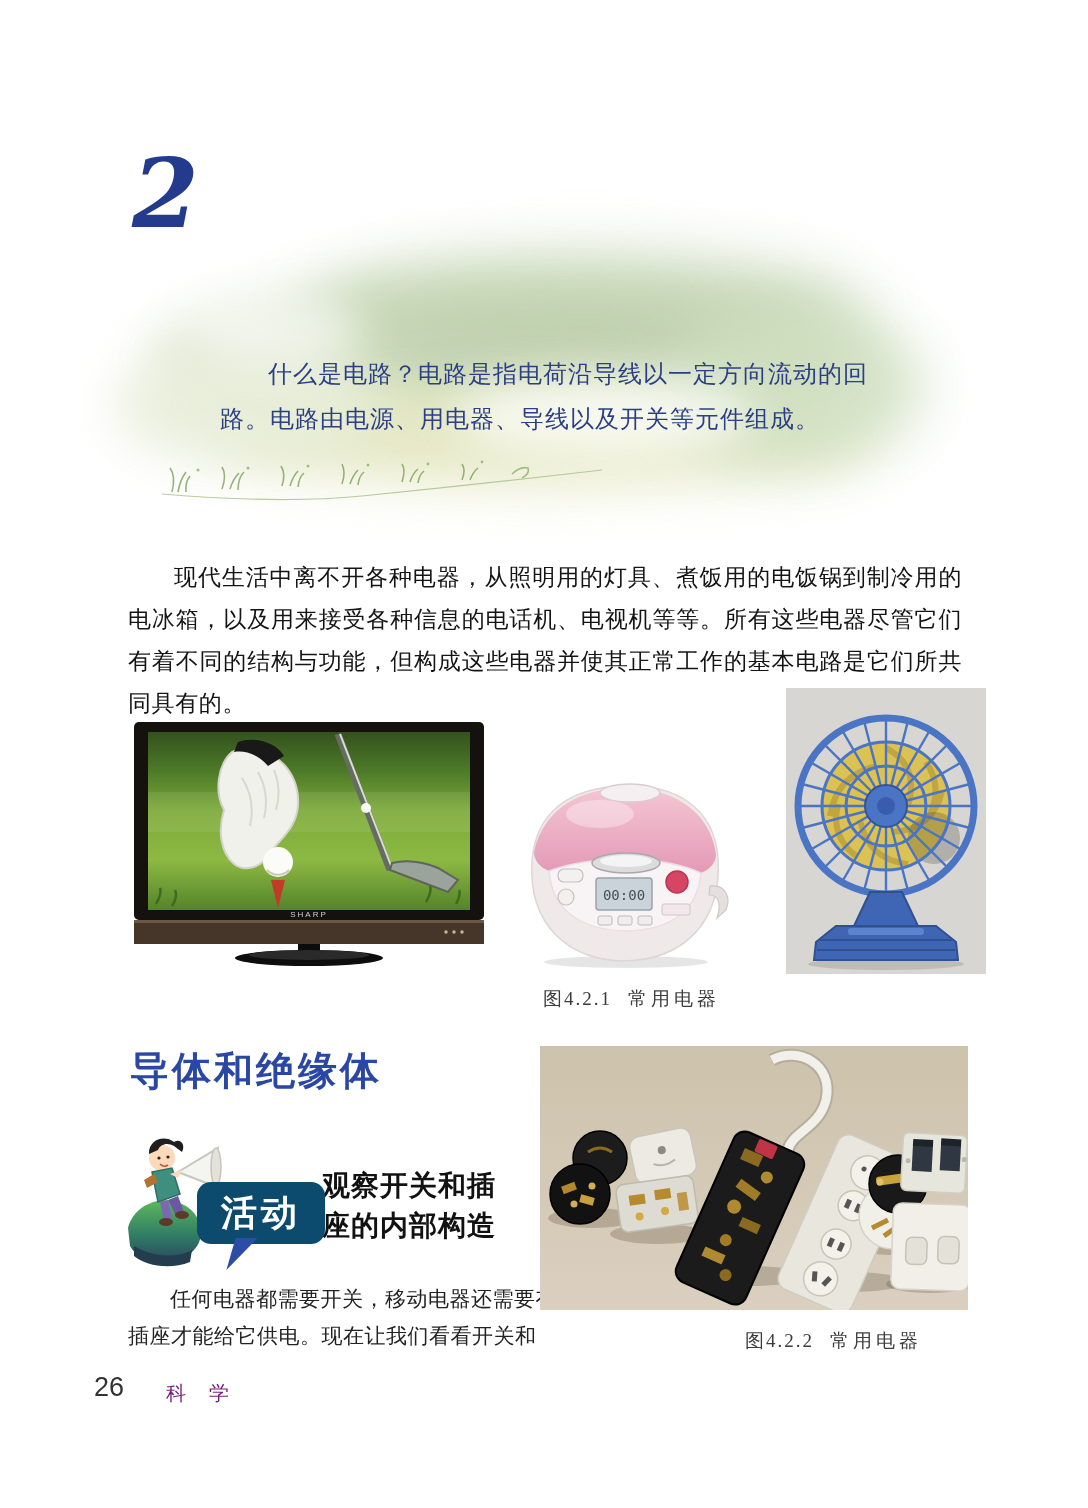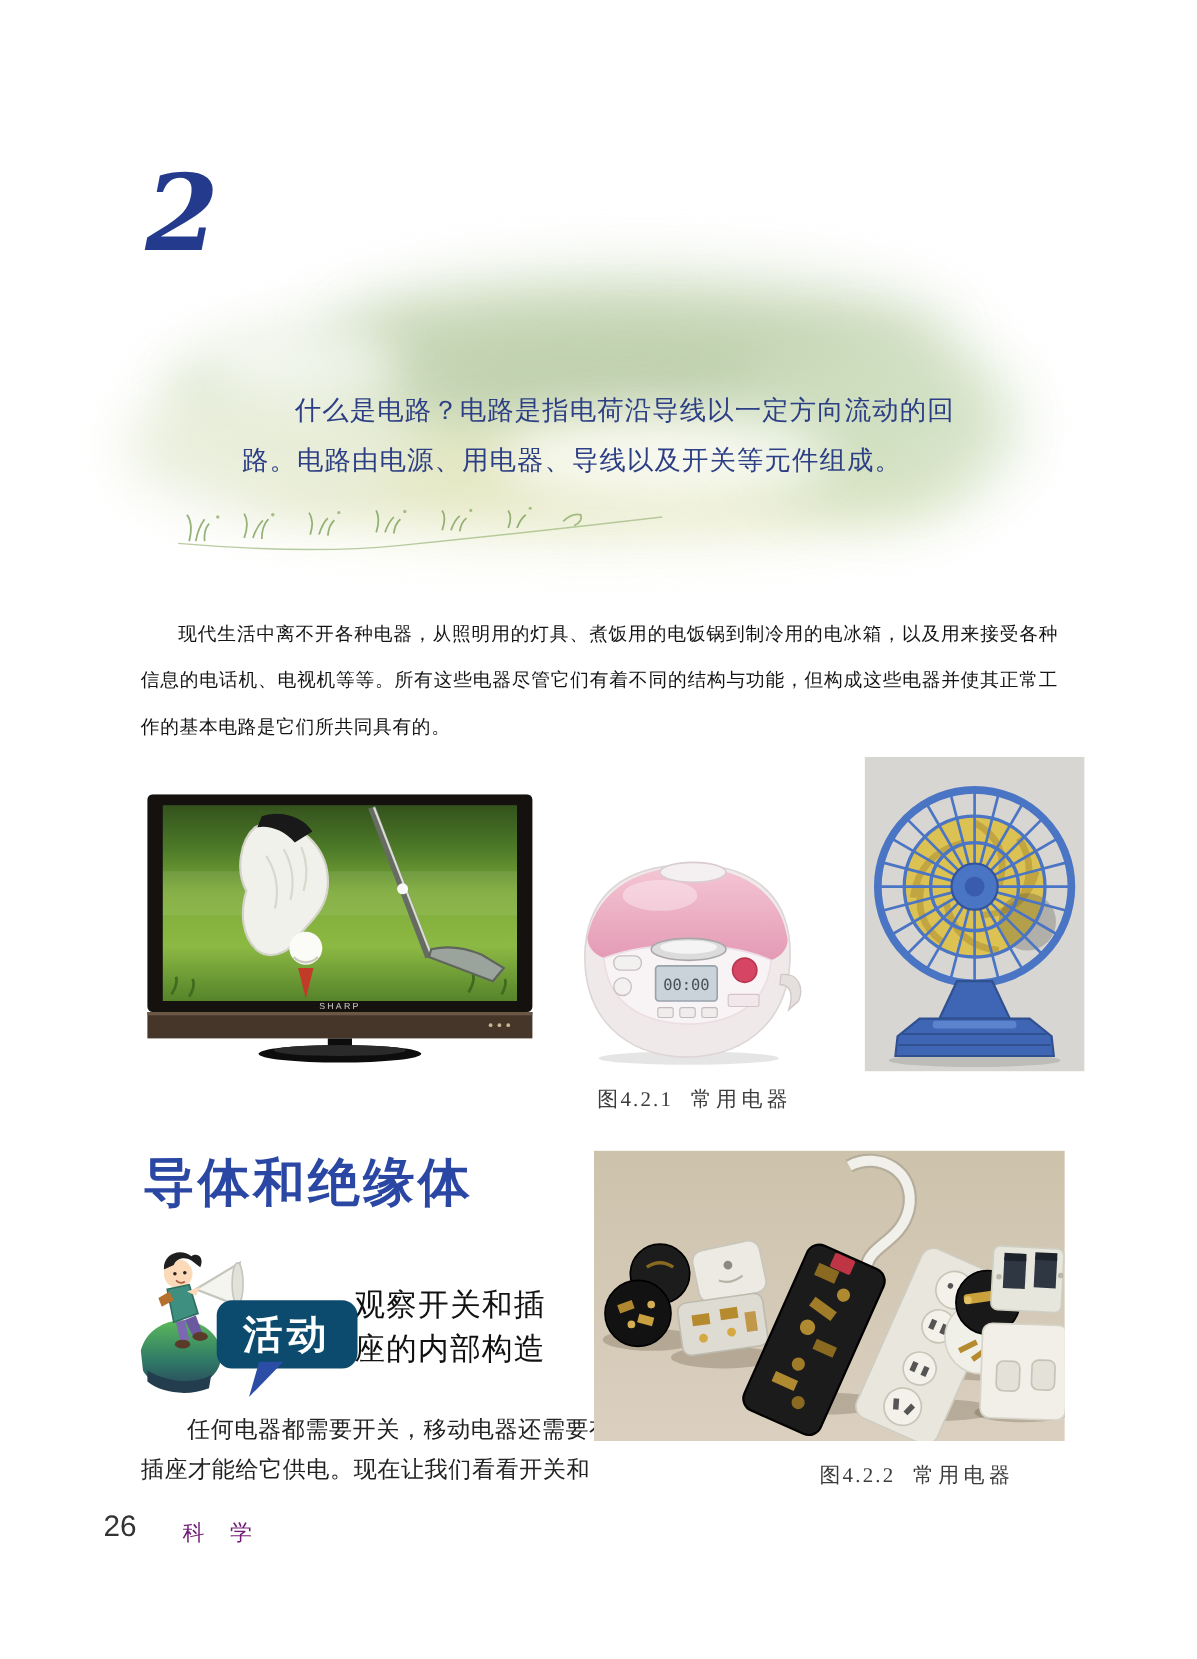--- a/index.html
+++ b/index.html
@@ -22,47 +22,47 @@
   .wc5{left:-10px;top:90px;width:260px;height:120px;background:#e9eeda;filter:blur(24px);opacity:.9;}
   .wc6{left:250px;top:60px;width:420px;height:90px;background:#b9cbaa;filter:blur(26px);opacity:.55;}
   .wc7{left:330px;top:120px;width:300px;height:80px;background:#ffffff;filter:blur(22px);opacity:.75;}
   .wc8{left:60px;top:40px;width:180px;height:70px;background:#ffffff;filter:blur(20px);opacity:.6;}
   .intro-text{position:absolute;left:96px;top:96px;width:660px;font-family:"Liberation Serif",serif;
               font-size:24px;line-height:45px;letter-spacing:1px;color:#2d3f84;
               text-indent:2em;z-index:3;}
   .grass-sketch{position:absolute;left:28px;top:178px;z-index:2;}
 
   
-  .para1{position:absolute;left:128px;top:556px;width:834px;font-size:17px;line-height:42px;
+  .para1{position:absolute;left:128px;top:556px;width:834px;font-size:23px;line-height:42px;
          color:#141414;text-align:justify;text-indent:2em;letter-spacing:.6px;}
   .para2{position:absolute;left:128px;top:1281px;width:436px;font-family:"Liberation Serif",serif;
          font-size:21px;line-height:37px;color:#222;text-indent:2em;letter-spacing:.5px;}
 
   
   .fig-tv{position:absolute;left:126px;top:722px;width:366px;height:246px;}
   .fig-cooker{position:absolute;left:514px;top:766px;width:222px;height:204px;}
   .fig-fan{position:absolute;left:786px;top:688px;width:200px;height:286px;}
   .caption{position:absolute;font-family:"Liberation Serif",serif;font-size:19px;color:#3c3c3c;
            text-align:right;letter-spacing:2px;}
   .caption .cap-title{margin-left:16px;letter-spacing:4px;}
   .caption1{left:380px;top:986px;width:340px;}
   .caption2{left:592px;top:1328px;width:330px;}
   .fig2{position:absolute;left:540px;top:1046px;width:428px;height:264px;}
 
   
-  .section-heading{position:absolute;left:130px;top:1044px;font-weight:bold;font-size:47px;
+  .section-heading{position:absolute;left:130px;top:1044px;font-weight:bold;font-size:39px;
                    color:#2a47a4;letter-spacing:3px;}
   .mascot{position:absolute;left:120px;top:1118px;}
   .badge{position:absolute;left:197px;top:1182px;width:128px;height:62px;background:#0c4a6e;
          border-radius:14px;display:flex;align-items:center;justify-content:center;
          color:#fff;font-weight:bold;font-size:36px;letter-spacing:4px;z-index:2;}
   .badge-tail{position:absolute;left:34px;top:56px;width:0;height:0;
               border-top:32px solid #2b4da6;border-right:22px solid transparent;
               transform:skewX(-16deg);}
-  .activity-title{position:absolute;left:322px;top:1166px;width:184px;font-weight:normal;
+  .activity-title{position:absolute;left:322px;top:1166px;width:184px;font-weight:bold;
                   font-size:28px;line-height:40px;color:#111;letter-spacing:1px;}
 
   
   .page-num{position:absolute;left:94px;top:1372px;font-size:27px;color:#333;}
   .footer-label{position:absolute;left:166px;top:1380px;font-family:"Liberation Serif",serif;
                 font-size:20px;color:#701a75;letter-spacing:9px;text-align:right;}
 </style>
 </head>
 <body>
 

